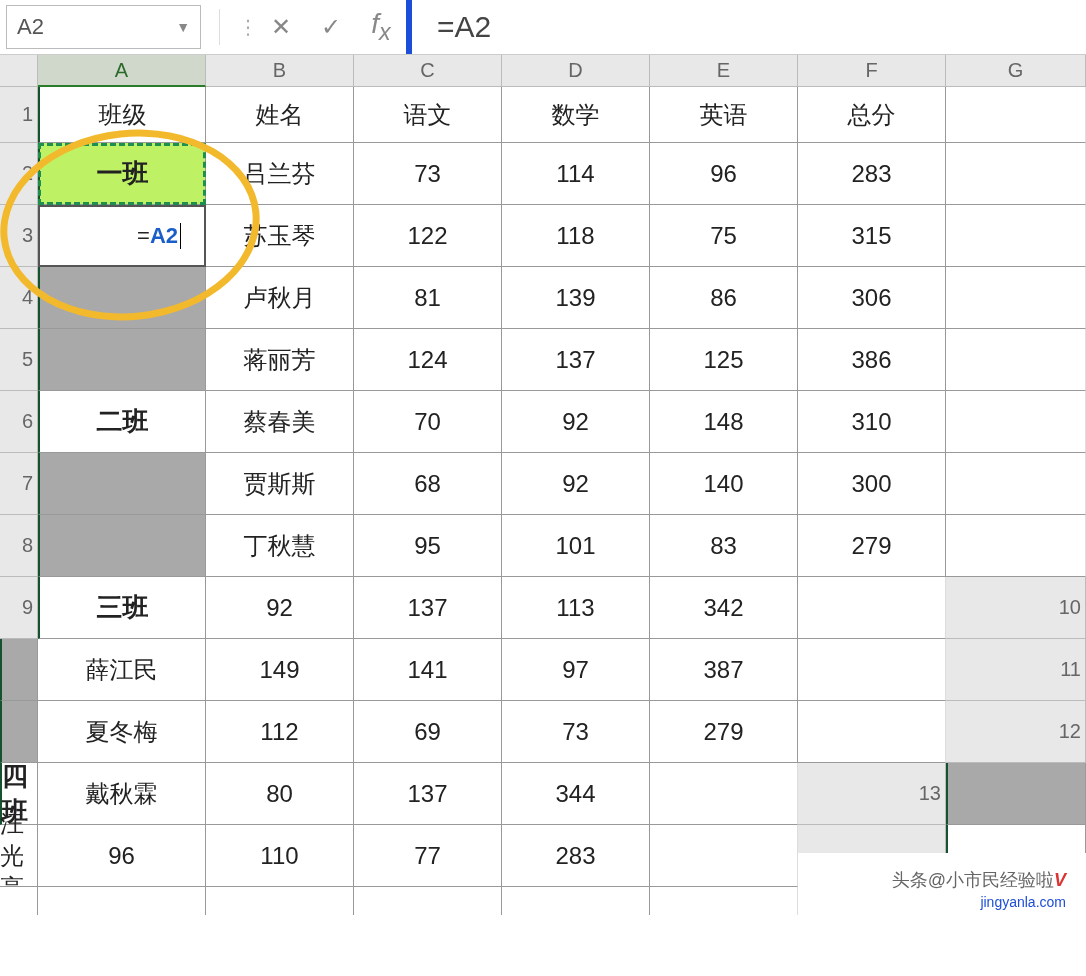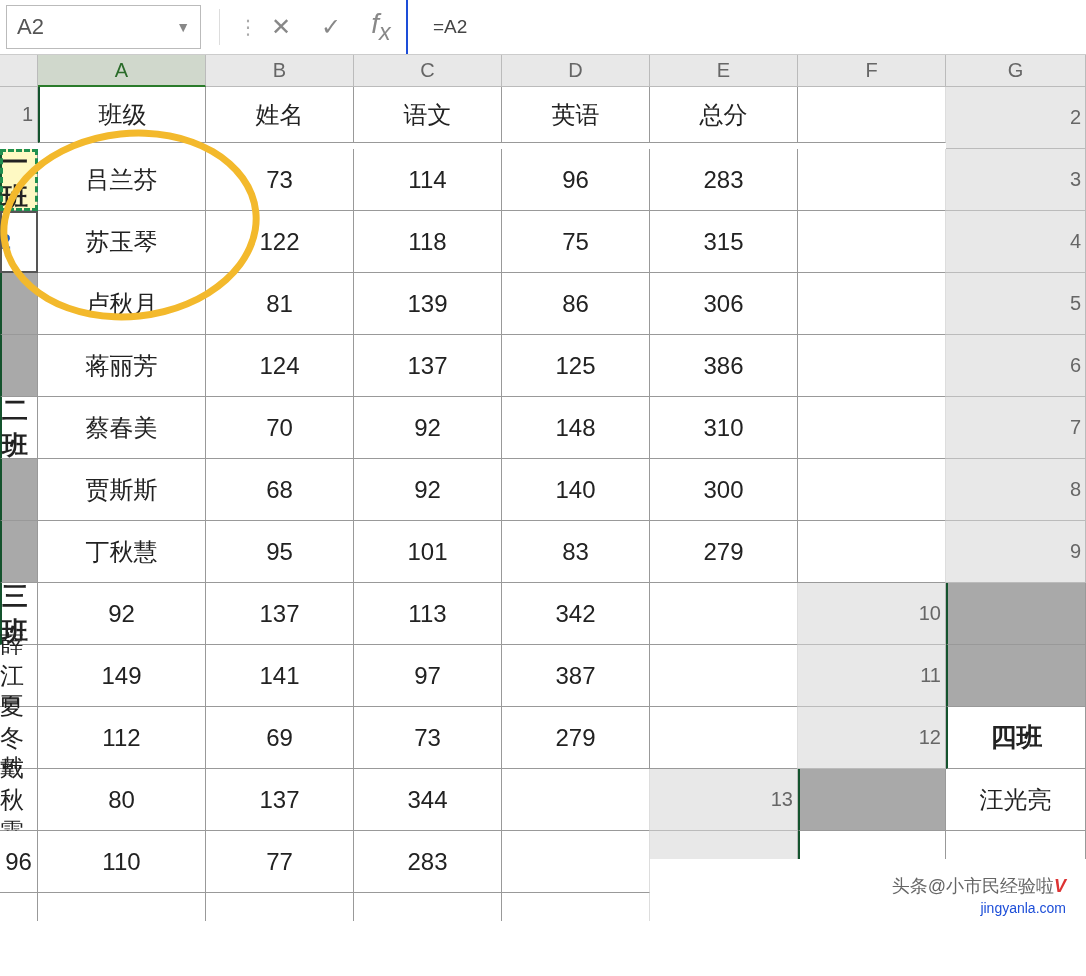--- a/index.html
+++ b/index.html
@@ -33,22 +33,22 @@
   .fb-sep {
     width: 1px; height: 36px; background: #ddd; margin: 0 18px;
   }
   .fb-dots { color: #aaa; font-size: 20px; letter-spacing: -2px; }
   .fb-btn {
     width: 50px; text-align: center; font-size: 24px; color: #888;
     font-family: sans-serif;
   }
   .fb-btn.fx { font-style: italic; font-size: 28px; }
   .formula-input {
-    flex: 1; font-size: 19px; color: #444; padding-left: 25px;
-    border-left: 2px solid #1d4ed8; height: 100%; display:flex; align-items:center;
+    flex: 1; font-size: 30px; color: #444; padding-left: 25px;
+    border-left: 6px solid #1d4ed8; height: 100%; display:flex; align-items:center;
   }
   .grid {
     display: grid;
     grid-template-columns: 38px 168px 148px 148px 148px 148px 148px 140px;
     position: relative;
   }
   .corner, .col-hdr, .row-hdr {
     background: #e8e8e8;
     border-right: 1px solid #bbb;
     border-bottom: 1px solid #bbb;
@@ -74,21 +74,21 @@
     position: relative;
   }
   .class-cell { font-weight: bold; font-size: 26px; }
   .name-cell { font-size: 24px; }
   .blank-sel { background: #a9a9a9; }
   .col-g { border-right: 1px solid #ddd; }
   .row-h { height: 62px; }
   .row-1 { height: 56px; }
   .row-14 { height: 28px; border-bottom:none;}
   .a2-cell {
-    background: #fef9c3;
+    background: #bef264;
     outline: 3px dashed #1f8f4f;
     outline-offset: -3px;
     z-index: 5;
   }
   .a3-cell {
     background: #fff;
     outline: 2px solid #555;
     outline-offset: -2px;
     z-index: 5;
     font-size: 22px;
@@ -148,20 +148,21 @@
       <div class="col-hdr">B</div>
       <div class="col-hdr">C</div>
       <div class="col-hdr">D</div>
       <div class="col-hdr">E</div>
       <div class="col-hdr">F</div>
       <div class="col-hdr">G</div>
       <div class="row-hdr row-1">1</div>
       <div class="cell row-1 data-border-left header-row">班级</div>
       <div class="cell row-1 header-row">姓名</div>
       <div class="cell row-1 header-row">语文</div>
+      <div class="cell row-1 header-row">数学</div>
       <div class="cell row-1 header-row">英语</div>
       <div class="cell row-1 header-row">总分</div>
       <div class="cell col-g row-1"></div>
       <div class="row-hdr row-h">2</div>
       <div class="cell a2-cell class-cell row-h data-border-left">一班</div>
       <div class="cell name-cell row-h">吕兰芬</div>
       <div class="cell row-h">73</div>
       <div class="cell row-h">114</div>
       <div class="cell row-h">96</div>
       <div class="cell row-h">283</div>

